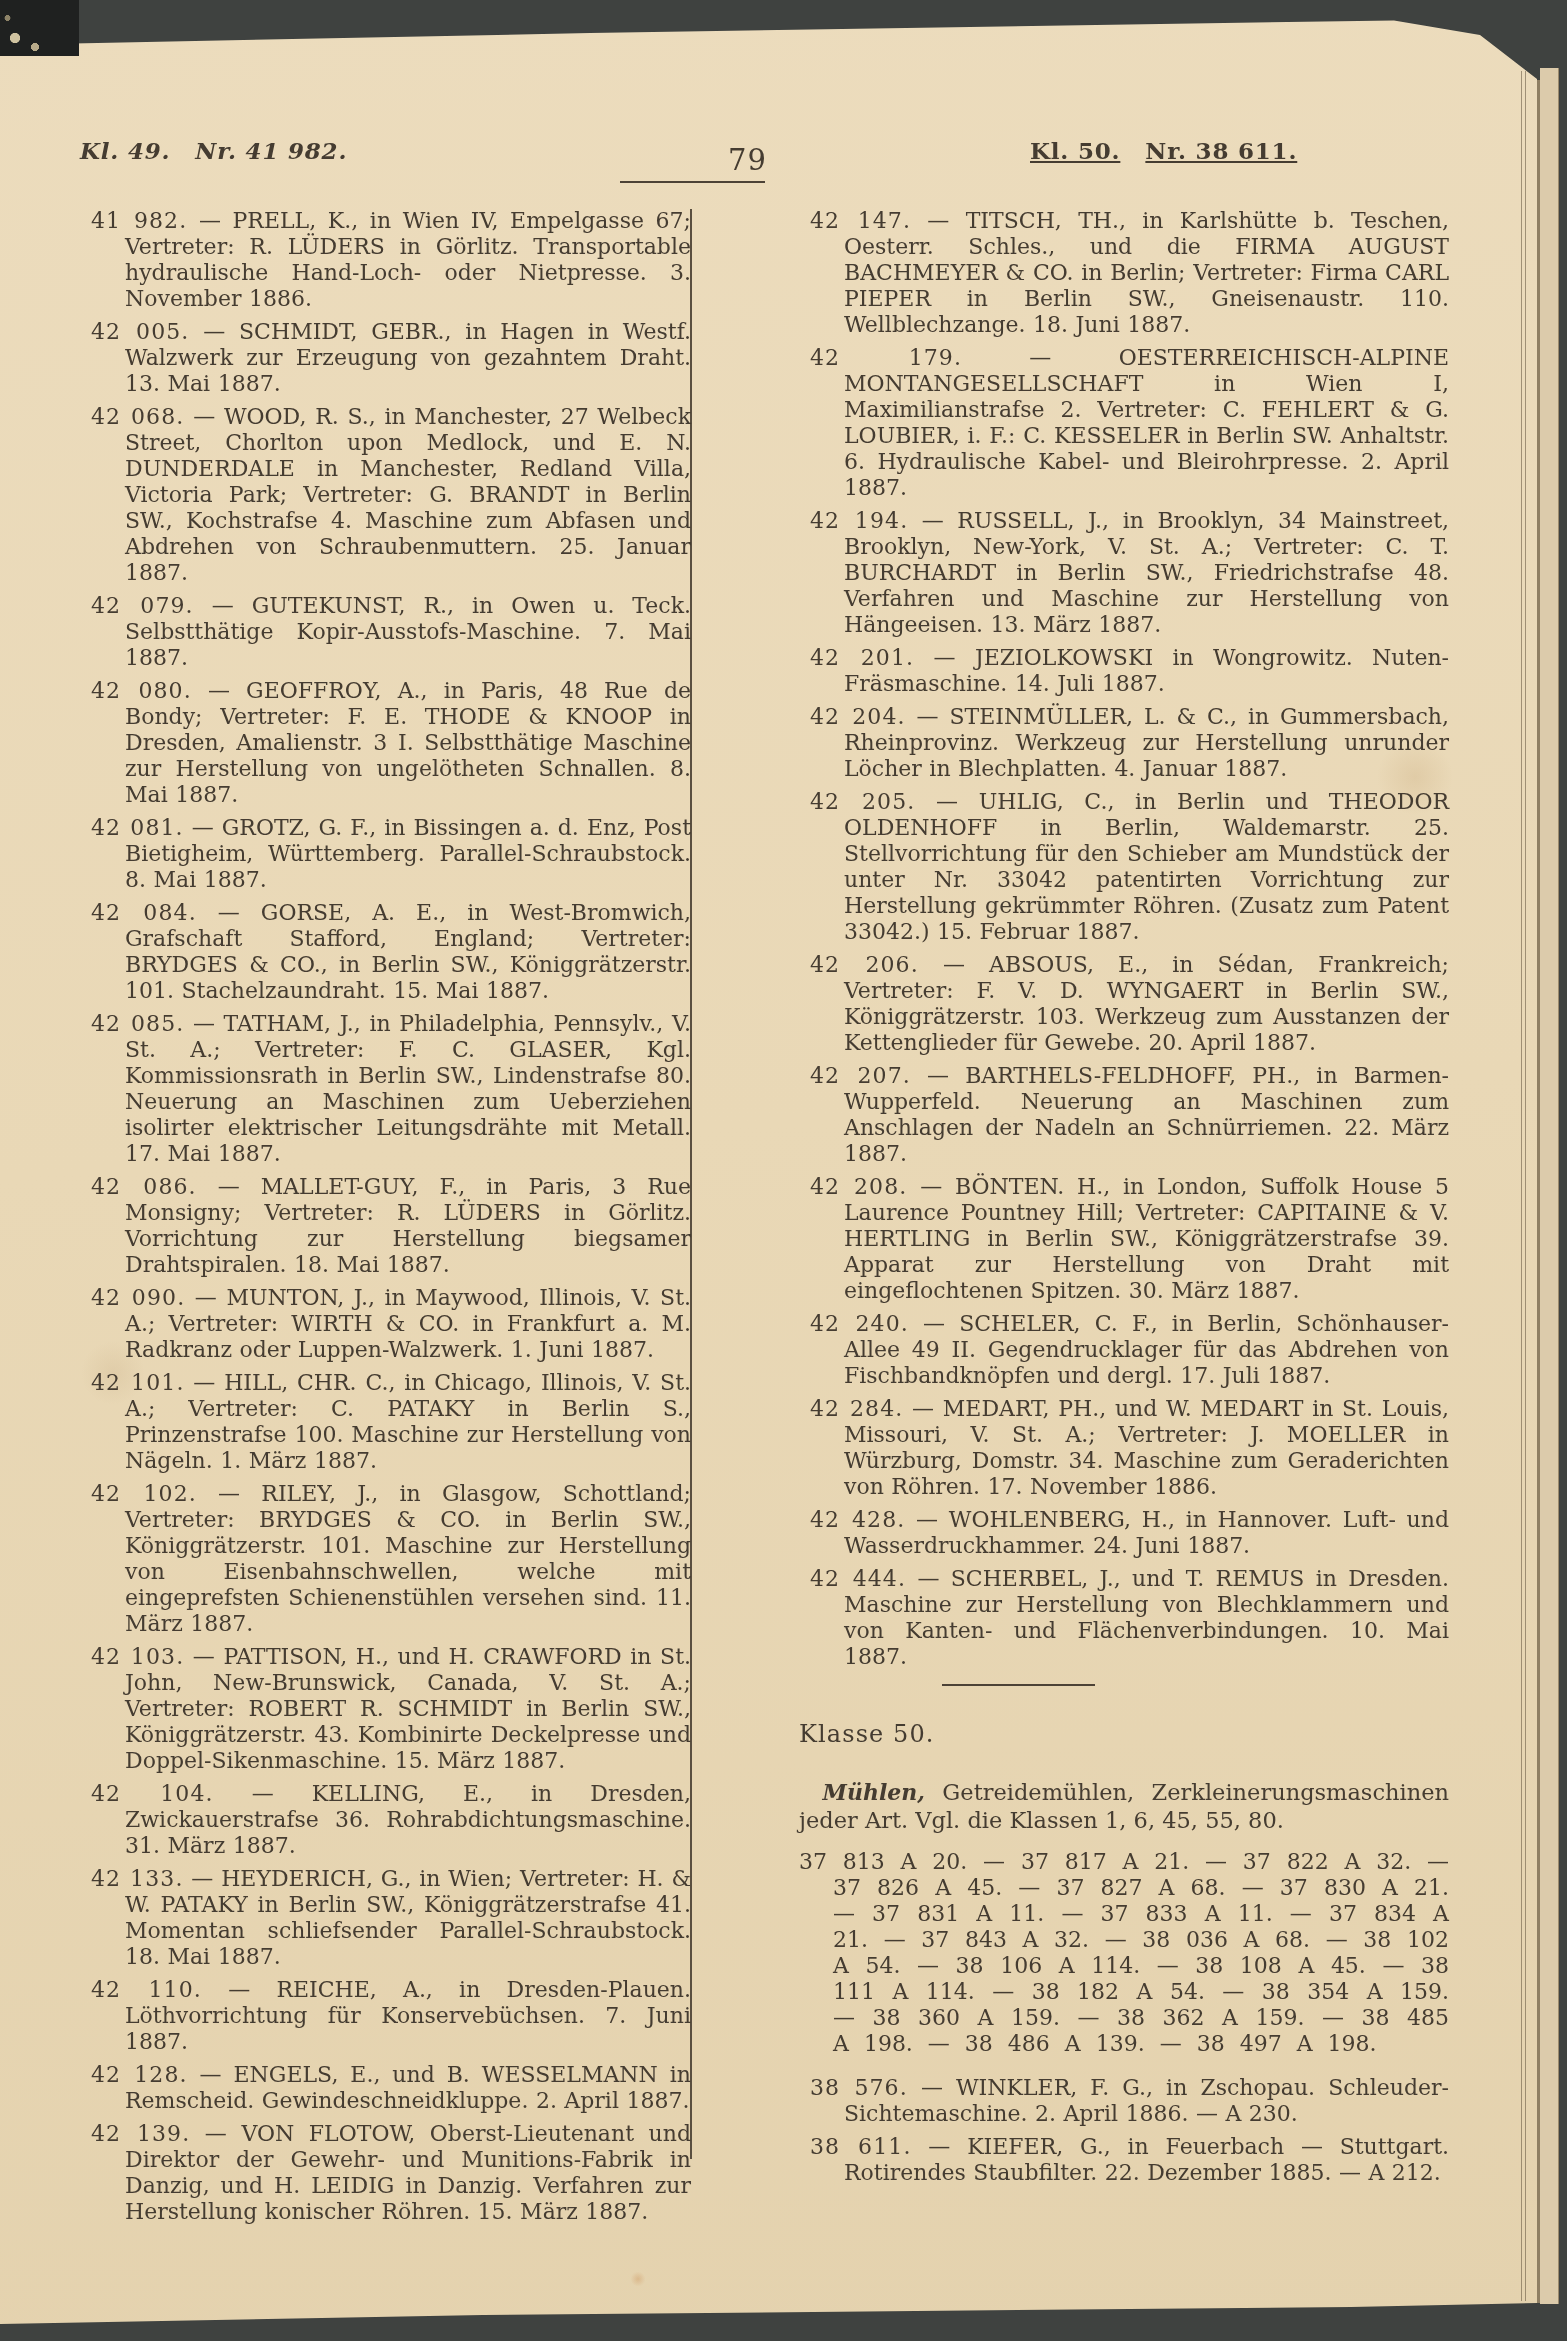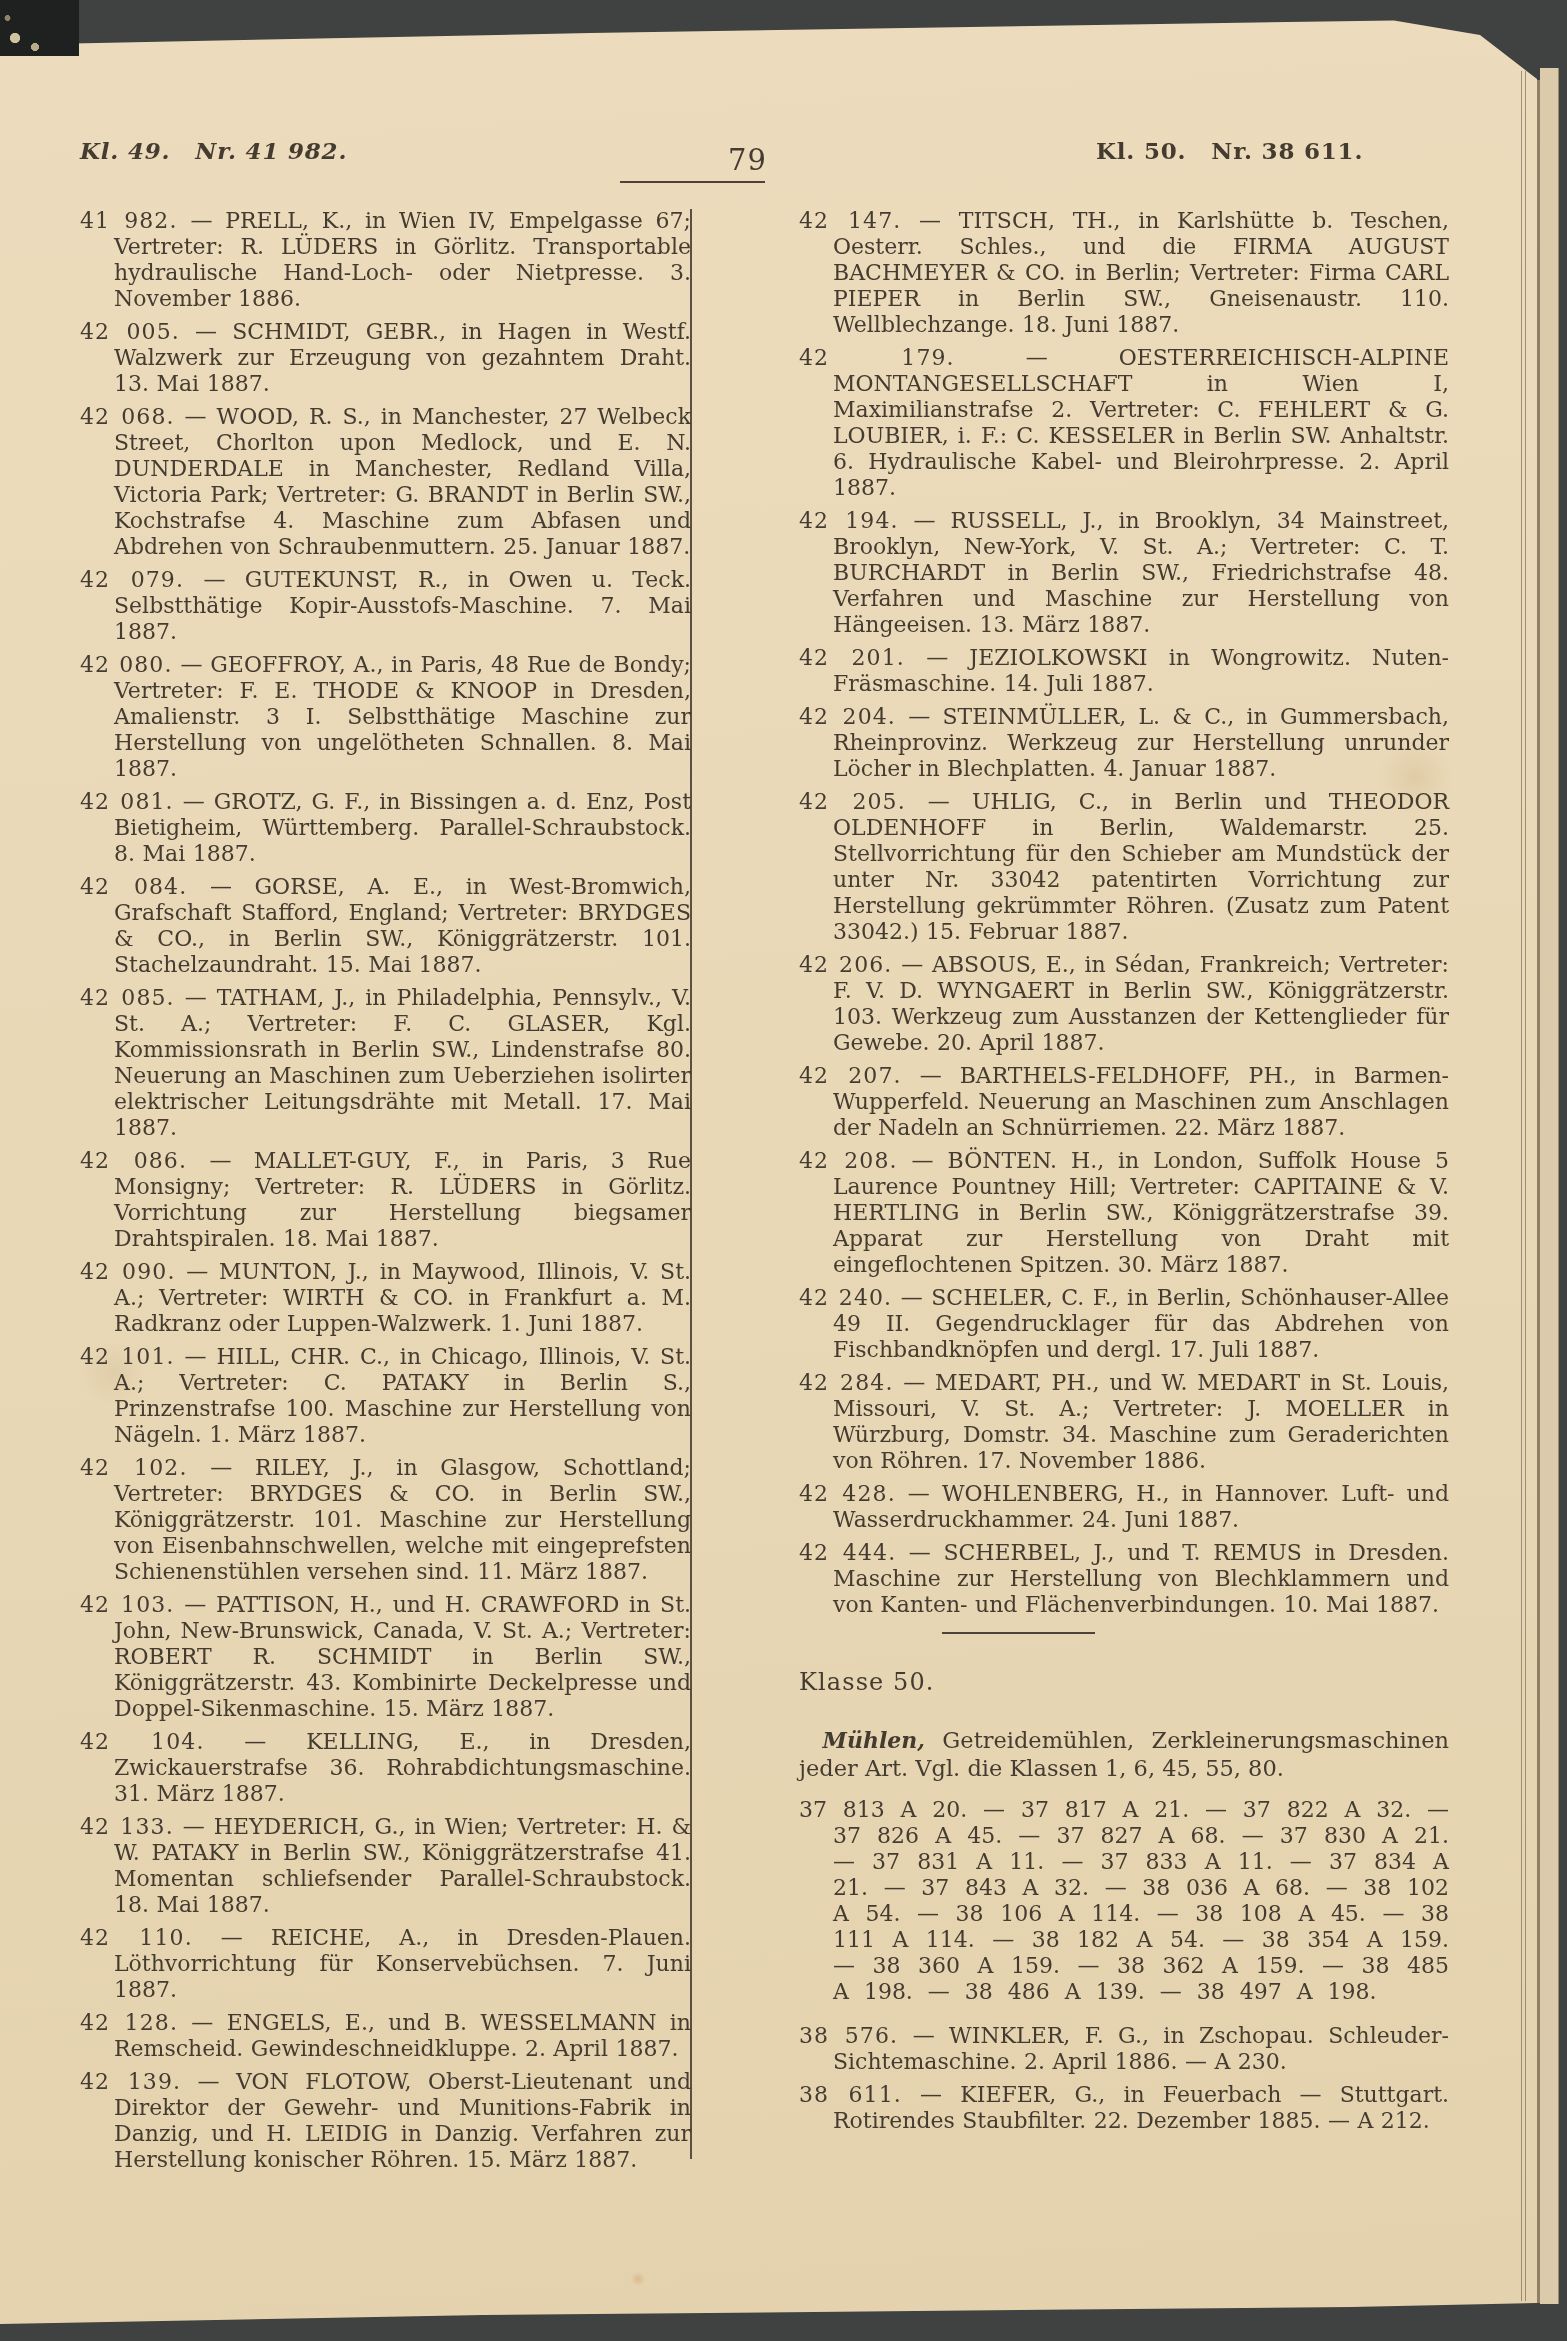--- a/index.html
+++ b/index.html
@@ -31,31 +31,31 @@
       radial-gradient(circle at 15px 38px,#cfc3a0 0 4.8px,transparent 5.4px),
       radial-gradient(circle at 35px 47px,#b8ab8a 0 3.8px,transparent 4.3px),
       radial-gradient(circle at 7.5px 18px,#8e8468 0 2.7px,transparent 3.2px),
       #1f2120;
   }
 
   
   .hdr{position:absolute;font-size:23px;font-weight:bold;letter-spacing:0.8px;white-space:nowrap;}
   .hdr .kl{margin-right:25px;}
   .hdr-left{left:80px;top:137px;font-style:italic;}
-  .hdr-right{left:1096px;top:137px;}
+  .hdr-right{left:1030px;top:137px;text-decoration:underline;}
   .hdr-page{position:absolute;left:617px;top:143px;width:150px;text-align:right;font-size:29px;font-weight:normal;letter-spacing:1.1px;}
   .hdr-rule{position:absolute;left:620px;top:181px;width:145px;height:2.1px;background:#4c4236;}
 
   
   .col{position:absolute;top:208px;font-size:22px;line-height:26px;}
   .col-left{left:80px;width:611px;}
   .col-right{left:799px;width:650px;}
   .divider{position:absolute;left:690px;top:209px;width:1.6px;height:1950px;background:#5a4f40;}
 
-  .entry{text-align:justify;text-indent:-34px;padding-left:34px;margin-bottom:7px;hyphens:auto;word-spacing:0.5px;}
+  .entry{text-align:justify;text-indent:-34px;padding-left:34px;margin-bottom:7px;hyphens:auto;word-spacing:0.5px;margin-left:11px;}
   .enum{letter-spacing:1.1px;white-space:nowrap;}
 
   .sep-rule{width:153px;height:2.1px;background:#4c4236;margin:14px 0 35px 143px;}
   .klasse-title{font-size:24px;letter-spacing:1.1px;margin:0 91px 31px 0;}
   .intro{text-indent:23.6px;text-align:justify;font-size:22.5px;line-height:28px;margin-bottom:15px;hyphens:auto;}
   .intro-lead{font-weight:bold;font-size:22px;font-style:italic;}
   .alist{text-align:justify;text-indent:-34px;padding-left:34px;word-spacing:8px;margin-bottom:18px;}
 </style>
 </head>
 <body>

